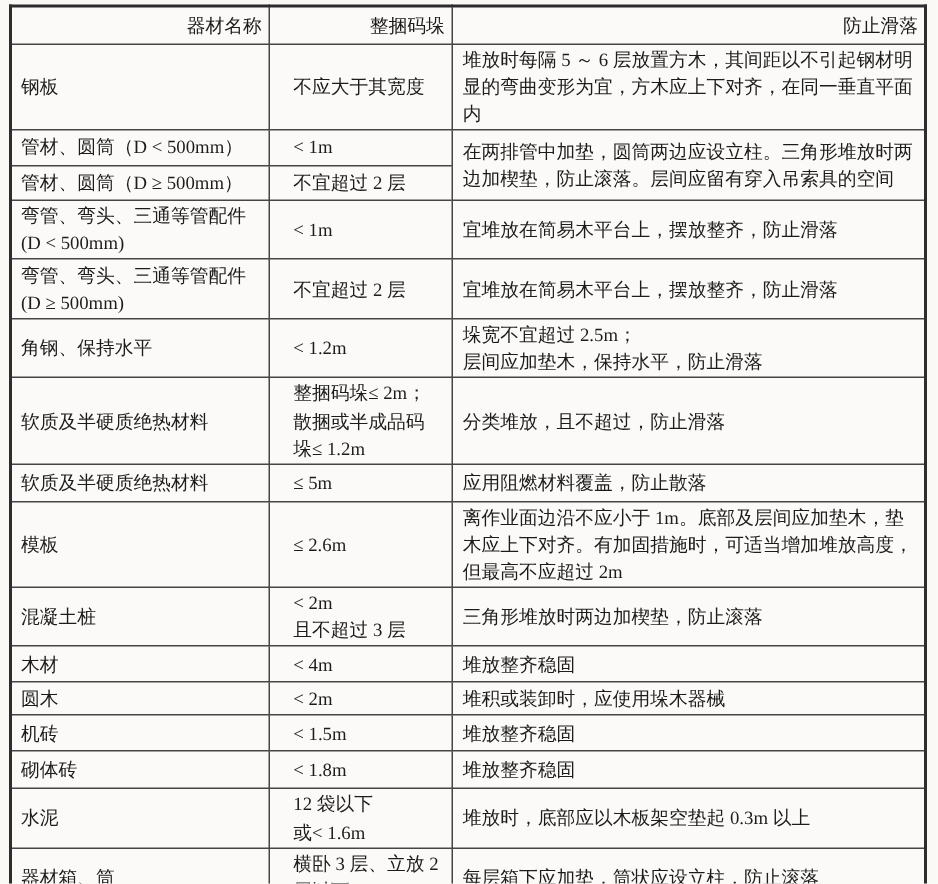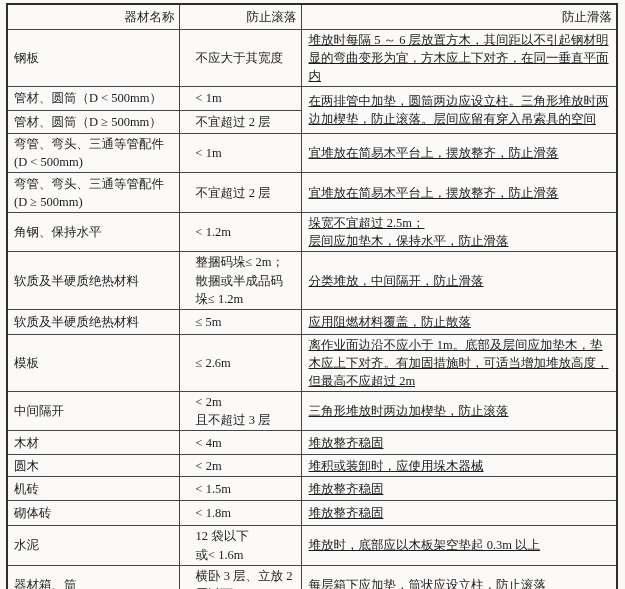--- a/index.html
+++ b/index.html
@@ -35,36 +35,36 @@
     vertical-align: middle;
     padding: 1px 6px;
     white-space: pre-line;
     text-align: left;
   }
   th {
     text-align: right;
     padding: 2px 4px;
   }
   td.c2 { padding-left: 16px; }
-  td.c3 { padding-left: 7px; padding-right: 5px; text-decoration: underline; }
+  td.c3 { padding-left: 7px; padding-right: 5px; }
 </style>
 </head>
 <body>
 
 <div class="page">
   <table class="req-table">
     <colgroup>
       <col class="col1">
       <col class="col2">
       <col class="col3">
     </colgroup>
     <thead>
       <tr style="height:25px">
         <th>器材名称</th>
-        <th>防止滚落</th>
+        <th>整捆码垛</th>
         <th>防止滑落</th>
       </tr>
     </thead>
     <tbody>
       <tr style="height:38px">
         <td class="c1">钢板</td>
         <td class="c2">不应大于其宽度</td>
         <td class="c3">堆放时每隔 5 ～ 6 层放置方木，其间距以不引起钢材明显的弯曲变形为宜，方木应上下对齐，在同一垂直平面内</td>
       </tr>
       <tr style="height:24px">
@@ -90,34 +90,34 @@
       </tr>
       <tr style="height:37px">
         <td class="c1">角钢、保持水平</td>
         <td class="c2">&lt; 1.2m</td>
         <td class="c3">垛宽不宜超过 2.5m；
 层间应加垫木，保持水平，防止滑落</td>
       </tr>
       <tr style="height:38px">
         <td class="c1">软质及半硬质绝热材料</td>
         <td class="c2">整捆码垛≤ 2m；散捆或半成品码垛≤ 1.2m</td>
-        <td class="c3">分类堆放，中间隔开，防止滑落</td>
+        <td class="c3">分类堆放，且不超过，防止滑落</td>
       </tr>
       <tr style="height:25px">
         <td class="c1">软质及半硬质绝热材料</td>
         <td class="c2">≤ 5m</td>
         <td class="c3">应用阻燃材料覆盖，防止散落</td>
       </tr>
       <tr style="height:50px">
         <td class="c1">模板</td>
         <td class="c2">≤ 2.6m</td>
         <td class="c3">离作业面边沿不应小于 1m。底部及层间应加垫木，垫木应上下对齐。有加固措施时，可适当增加堆放高度，但最高不应超过 2m</td>
       </tr>
       <tr style="height:36px">
-        <td class="c1">中间隔开</td>
+        <td class="c1">混凝土桩</td>
         <td class="c2">&lt; 2m
 且不超过 3 层</td>
         <td class="c3">三角形堆放时两边加楔垫，防止滚落</td>
       </tr>
       <tr style="height:24px">
         <td class="c1">木材</td>
         <td class="c2">&lt; 4m</td>
         <td class="c3">堆放整齐稳固</td>
       </tr>
       <tr style="height:22px">

